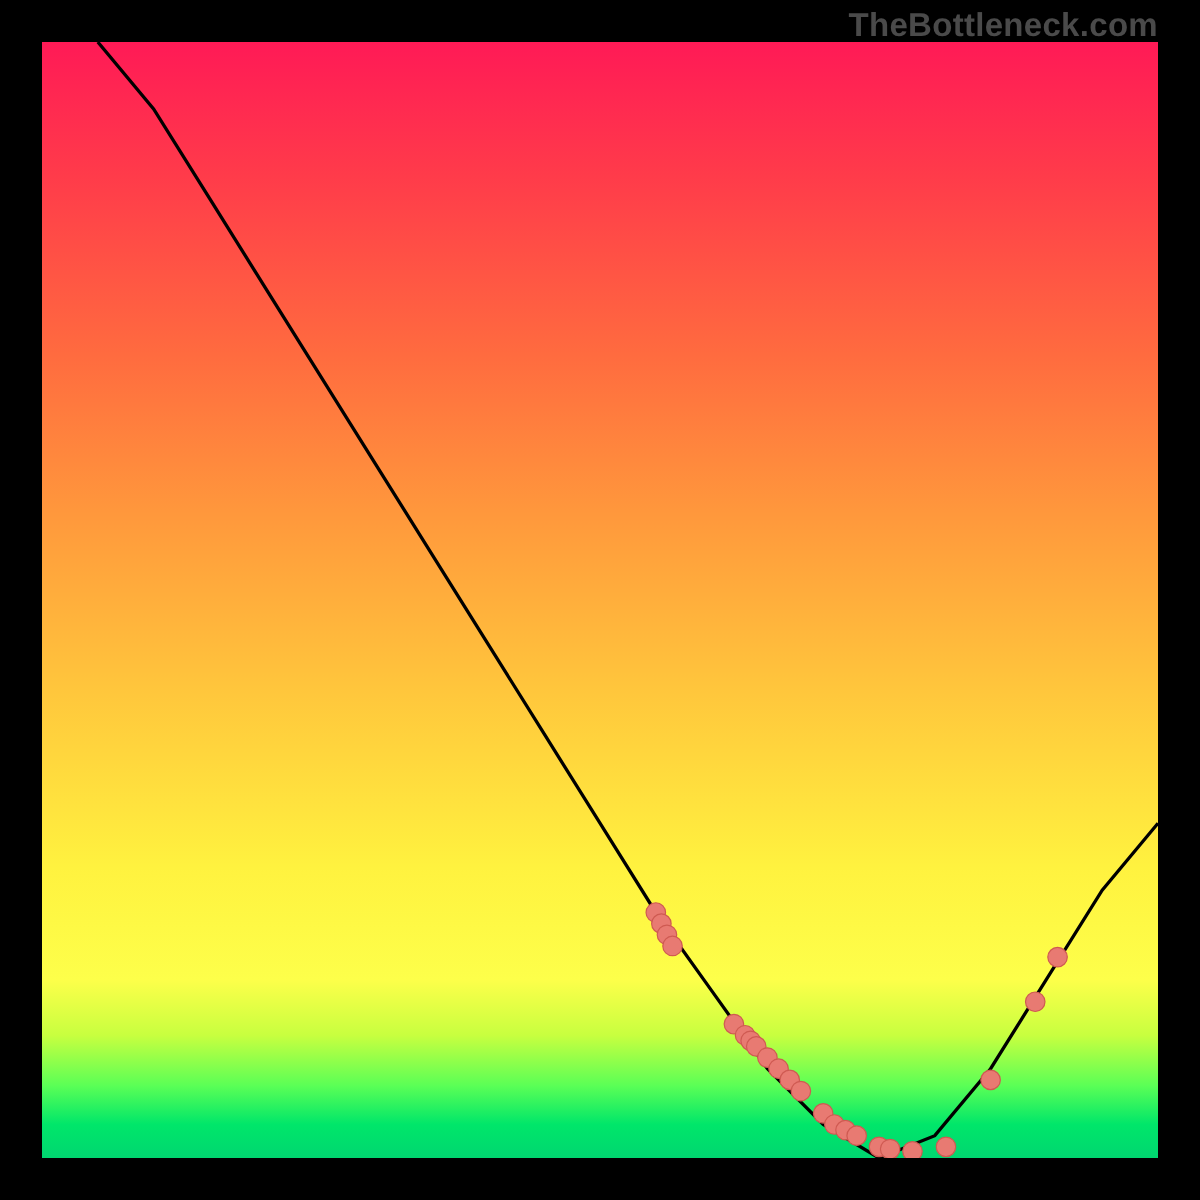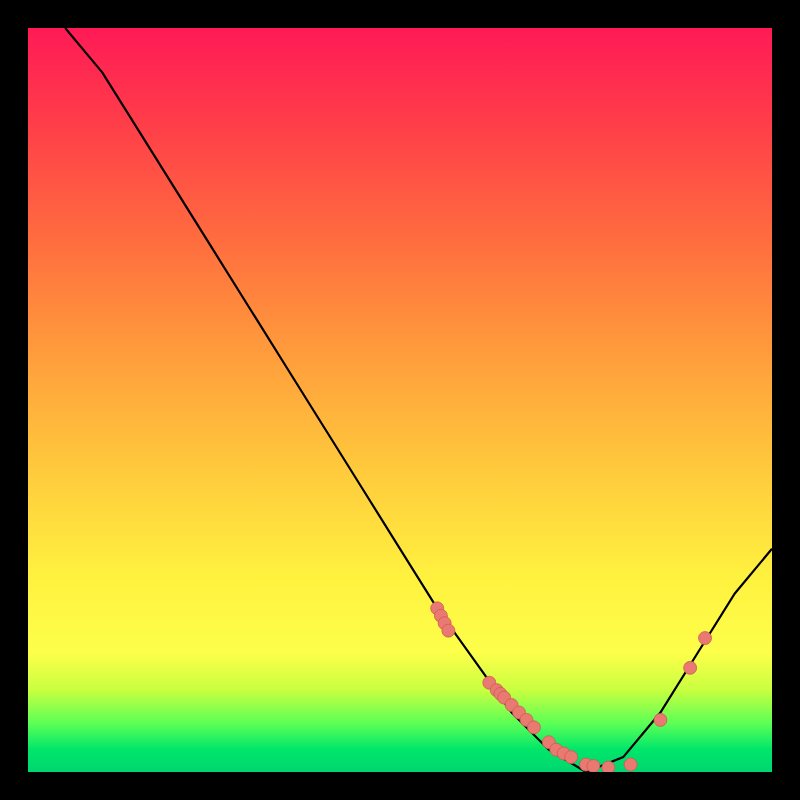--- a/index.html
+++ b/index.html
@@ -50,20 +50,21 @@
   }
   svg.curve {
     position: absolute;
     inset: 0;
   }
 </style>
 </head>
 <body>
 
 <div class="frame">
+  <div class="watermark">TheBottleneck.com</div>
 
   <div class="plot-area">
     <div class="gradient-bg"></div>
     <svg class="curve" viewBox="0 0 744 744" preserveAspectRatio="none">
       <path id="curve-path" fill="none" stroke="#000000" stroke-width="2.2" d="M 37.2 0 L 74.4 44.639999999999986 L 111.6 104.15999999999997 L 148.8 163.67999999999995 L 186 223.20000000000005 L 223.2 282.72 L 260.4 342.23999999999995 L 297.6 401.76 L 334.8 461.28 L 372 520.8 L 409.20000000000005 580.3199999999999 L 446.4 632.4 L 483.6 684.48 L 520.8 721.68 L 558 744 L 595.2 729.12 L 632.4 684.48 L 669.6 624.96 L 706.8 565.44 L 744 520.8"></path>
       <g id="dots">
           <circle cx="409.20000000000005" cy="580.3199999999999" r="6.5" fill="#e87a72" stroke="#cf5a52" stroke-width="0.8"></circle>
           <circle cx="412.92" cy="587.76" r="6.5" fill="#e87a72" stroke="#cf5a52" stroke-width="0.8"></circle>
           <circle cx="416.64000000000004" cy="595.2" r="6.5" fill="#e87a72" stroke="#cf5a52" stroke-width="0.8"></circle>
           <circle cx="420.35999999999996" cy="602.64" r="6.5" fill="#e87a72" stroke="#cf5a52" stroke-width="0.8"></circle>

